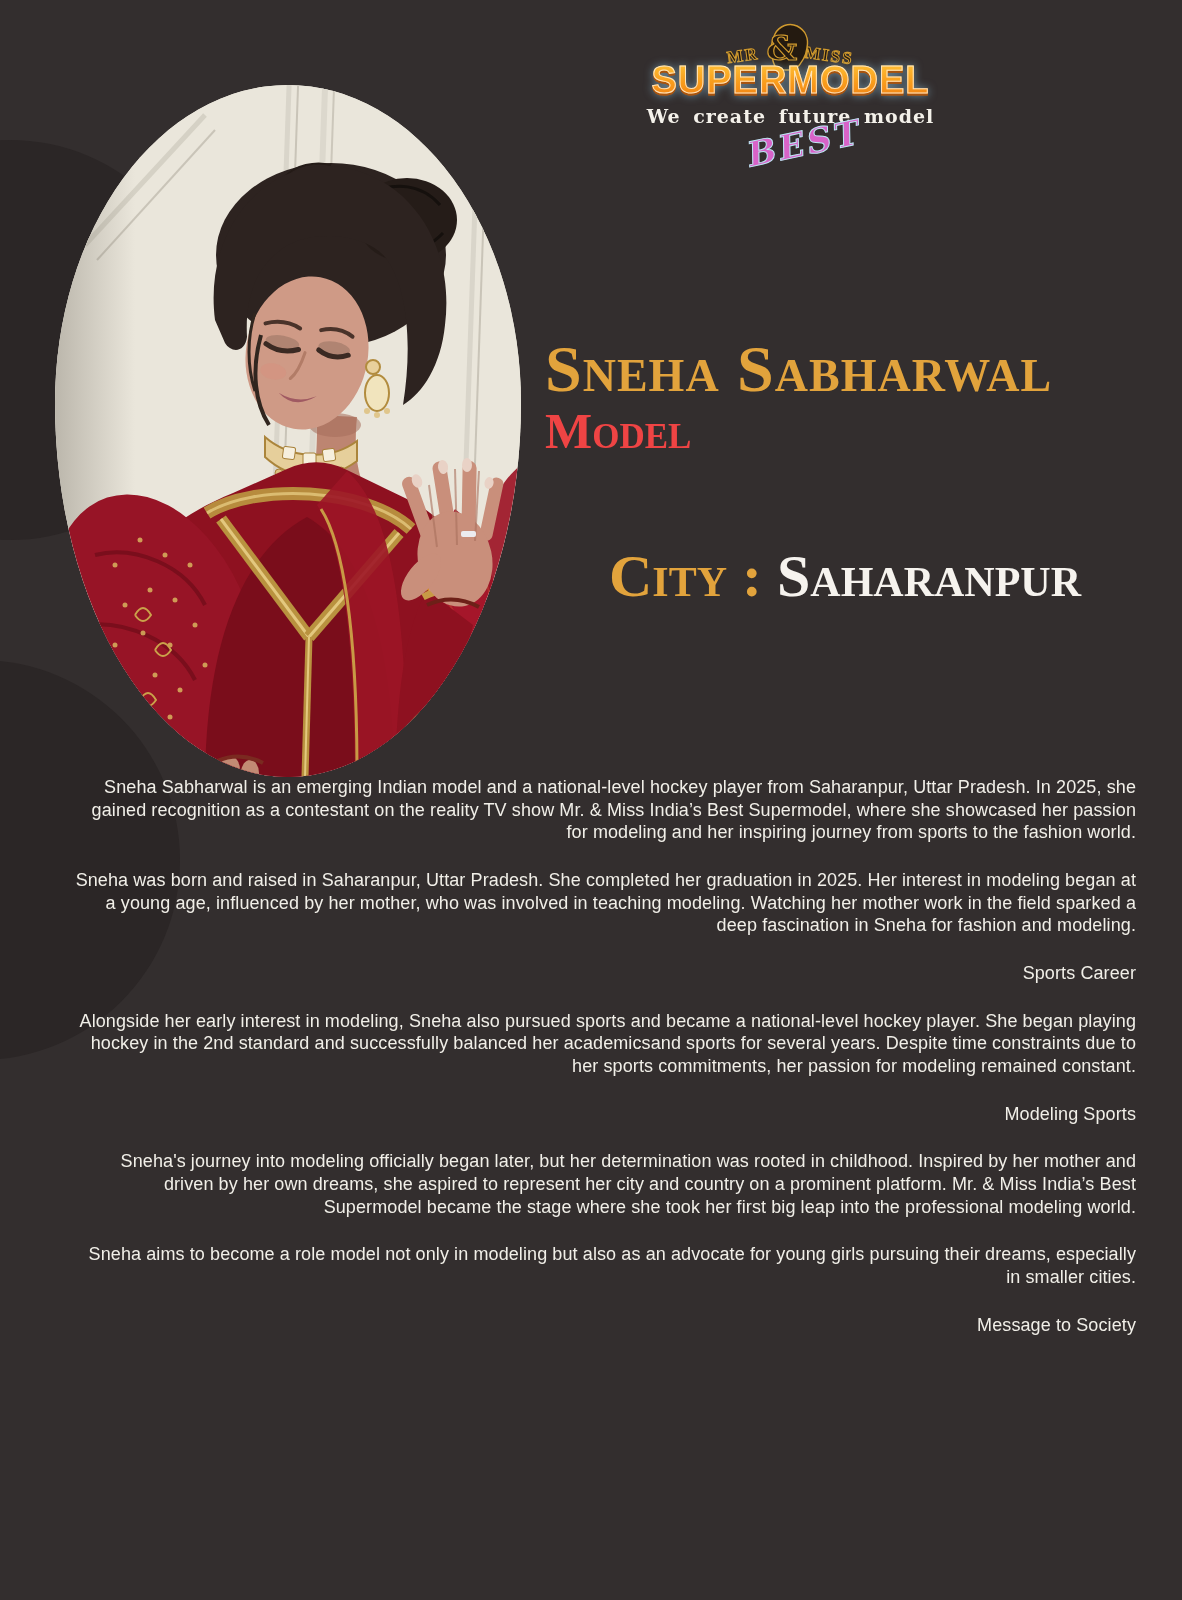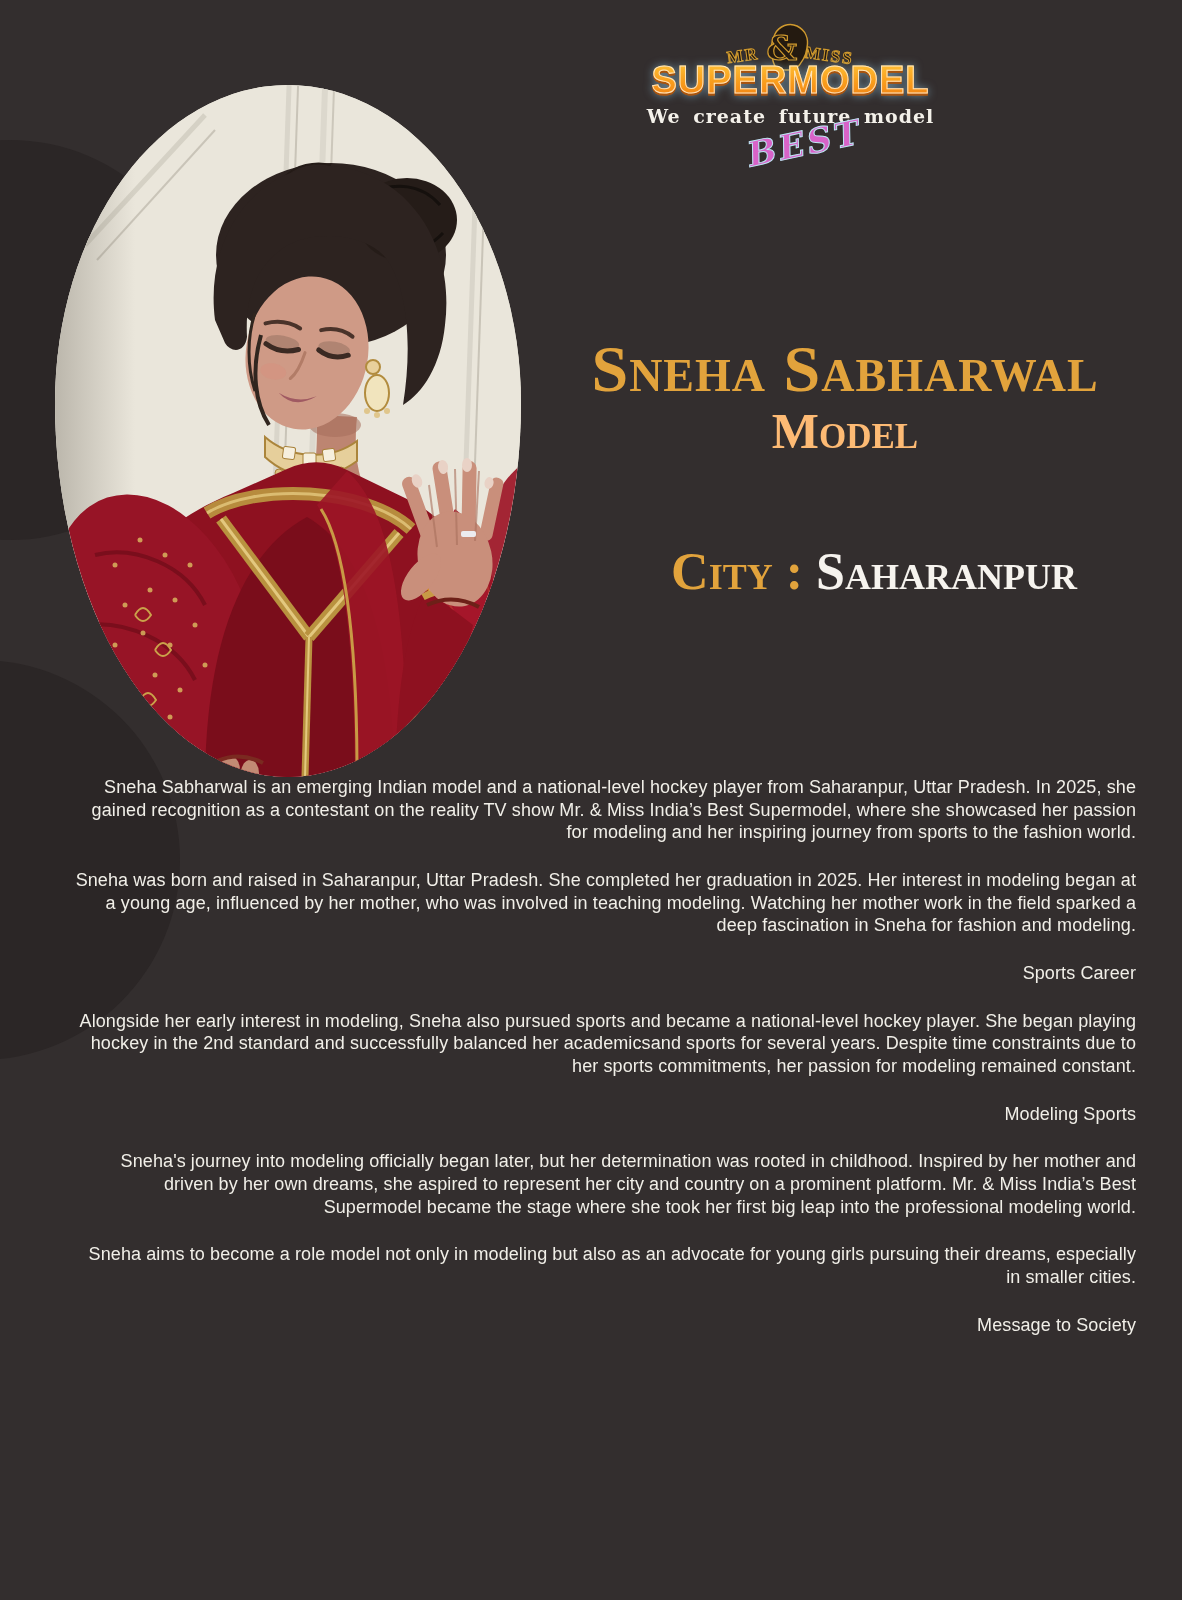--- a/index.html
+++ b/index.html
@@ -50,33 +50,33 @@
     -webkit-background-clip:text;background-clip:text;color:transparent;
     -webkit-text-stroke:1px rgba(255,240,214,.85);
     filter:drop-shadow(0 2px 0 #a9540e) drop-shadow(0 0 4px rgba(150,205,235,.55));
   }
   .logo-tagline{
     margin-top:3px;font-family:"DejaVu Serif",serif;font-weight:bold;font-size:19px;
     color:#f4f1ea;letter-spacing:1px;word-spacing:5px;
   }
 
   
-  .headline{position:absolute;left:545px;top:336px;width:600px;text-align:center;z-index:3;}
+  .headline{position:absolute;left:545px;top:336px;width:600px;text-align:left;z-index:3;}
   .model-name{
     font-family:"Liberation Serif",serif;font-weight:bold;font-variant:small-caps;
     font-size:66px;line-height:1;color:#e2a33c;letter-spacing:1px;white-space:nowrap;
   }
   .model-role{
     font-family:"Liberation Serif",serif;font-weight:bold;font-variant:small-caps;
-    font-size:50px;line-height:1;color:#fdba74;margin-top:4px;
+    font-size:50px;line-height:1;color:#ef4444;margin-top:4px;
   }
   .city-line{
-    position:absolute;left:574px;top:546px;width:600px;text-align:center;z-index:3;
+    position:absolute;left:545px;top:546px;width:600px;text-align:center;z-index:3;
     font-family:"Liberation Serif",serif;font-weight:bold;font-variant:small-caps;
-    font-size:52px;line-height:1;white-space:nowrap;
+    font-size:60px;line-height:1;white-space:nowrap;
   }
   .city-label{color:#e2a33c;}
   .city-value{color:#f6f3ee;}
 
   
   .about{position:absolute;left:70px;top:776px;width:1066px;z-index:3;}
   .about-title{
     font-family:"DejaVu Serif",serif;font-weight:bold;font-size:50px;line-height:1.15;
     color:#dfa23b;letter-spacing:1px;margin:0 0 12px 20px;
   }

